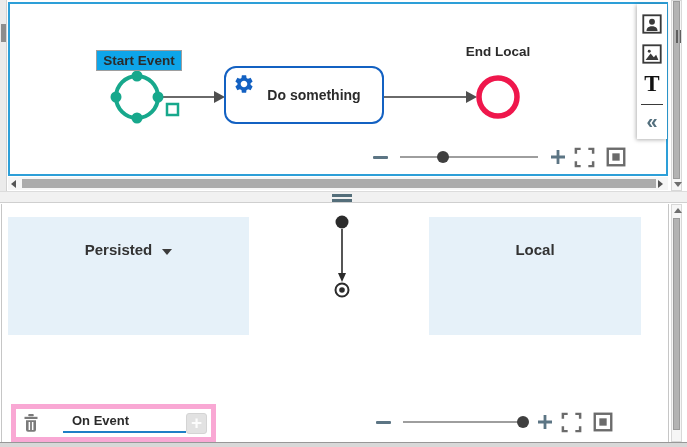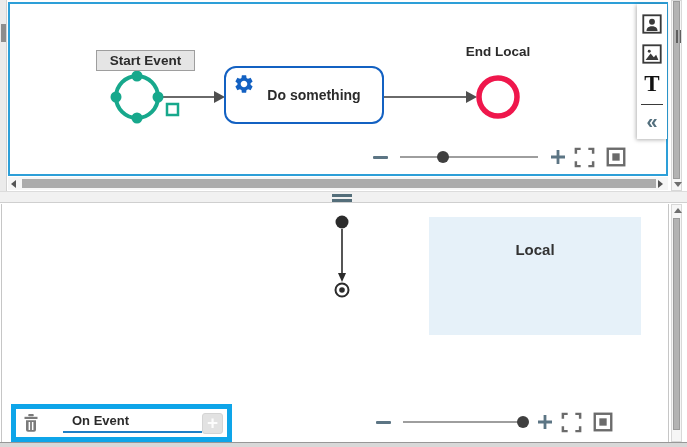--- a/index.html
+++ b/index.html
@@ -7,21 +7,21 @@
   .screen { position:relative; width:687px; height:447px; background:#fff; overflow:hidden; }
 
   
   .left-gutter { position:absolute; left:0; top:0; width:7px; height:191px; background:#ebebeb; border-right:1px solid #d2d2d2; }
   .left-gutter-thumb { position:absolute; left:1px; top:24px; width:5px; height:18px; background:#8d8d8d; }
 
   .canvas-top { position:absolute; left:8px; top:2px; width:660px; height:174px; background:#fff; border:2px solid #2D9FD8; }
   .canvas-top svg.shapes { position:absolute; left:0; top:0; }
 
   .node-label { position:absolute; font-weight:bold; font-size:13.5px; color:#2b2b2b; }
-  .start-label { left:86px; top:46px; width:99px; height:21px; line-height:19px; text-align:center; background:#e5e5e5; border:1px solid #9e9e9e; }
+  .start-label { left:86px; top:46px; width:86px; height:21px; line-height:19px; text-align:center; background:#0ea5e9; border:1px solid #9e9e9e; }
   .end-label { left:448px; top:40px; width:80px; text-align:center; }
 
   .task-box { position:absolute; left:214px; top:62px; width:160px; height:58px; background:#fff; border:2px solid #1361C2; border-radius:12px; }
   .task-gear { position:absolute; left:7px; top:5px; width:22px; height:22px; }
   .task-label { position:absolute; left:0; top:0; width:100%; height:100%; line-height:54px; text-align:center; padding-left:20px; font-weight:bold; font-size:14px; color:#2b2b2b; }
 
   
   .zoombar { position:absolute; display:flex; align-items:center; height:26px; }
   .zb-minus { width:15px; height:16px; display:flex; align-items:center; cursor:pointer; }
   .zb-minus i { display:block; width:15px; height:3px; background:#5C7584; border-radius:1px; }
@@ -61,21 +61,21 @@
   .split-handle i { display:block; width:20px; height:2.5px; background:#546E7A; margin-bottom:2.5px; }
 
   
   .panel-bottom { position:absolute; left:1px; top:204px; width:668px; height:238px; background:#fff; border-left:1px solid #c6c6c6; border-right:1px solid #c6c6c6; }
   .lane { position:absolute; top:13px; height:118px; background:#E6F1F9; text-align:center; padding-top:24px; font-weight:bold; font-size:15px; color:#333; cursor:pointer; }
   .lane-persisted { left:6px; width:241px; }
   .lane-local { left:427px; width:212px; }
   .caret { display:inline-block; width:0; height:0; border-left:5px solid transparent; border-right:5px solid transparent; border-top:6px solid #3c3c3c; margin-left:10px; }
   .connector { position:absolute; left:320px; top:8px; }
 
-  .event-bar { position:absolute; left:9px; top:200px; width:221px; height:38px; background:#fff; border:5px solid #0ea5e9; display:flex; align-items:center; }
+  .event-bar { position:absolute; left:9px; top:200px; width:205px; height:38px; background:#fff; border:5px solid #f9a8d4; display:flex; align-items:center; }
   .trash-btn { margin-left:7px; width:16px; height:18px; cursor:pointer; flex:none; }
   .event-name { margin-left:24px; width:168px; border-bottom:2px solid #1E7FC6; font-weight:bold; font-size:13px; color:#2b2b2b; padding:0 0 3px 9px; cursor:text; }
   .add-btn { margin-left:auto; margin-right:4px; width:21px; height:21px; background:#e2e2e2; border:1px solid #d4d4d4; border-radius:3px; color:#fcfcfc; font-size:19px; font-weight:bold; line-height:18px; text-align:center; cursor:pointer; flex:none; }
 
   .bottom-strip { position:absolute; left:0; top:442px; width:687px; height:5px; background:#d8d8d8; border-top:1px solid #979797; }
 </style>
 </head>
 <body>
 
 <div class="screen">
@@ -180,20 +180,23 @@
   </div>
 
   <div class="splitter">
     <span class="split-handle">
         <i></i>
         <i></i>
       </span>
   </div>
 
   <div class="panel-bottom">
+    <div class="lane lane-persisted">
+      <span>Persisted</span><span class="caret"></span>
+    </div>
     <div class="lane lane-local">
       <span>Local</span>
     </div>
 
     <svg class="connector" width="42" height="90" viewBox="0 0 42 90">
       <circle cx="20" cy="10" r="6.5" fill="#2b2b2b"></circle>
       <line x1="20" y1="17" x2="20" y2="62" stroke="#2b2b2b" stroke-width="1.6"></line>
       <polygon points="16,61 24,61 20,70" fill="#2b2b2b"></polygon>
       <g>
         <circle cx="20" cy="78" r="6.5" fill="#fff" stroke="#2b2b2b" stroke-width="2"></circle>

